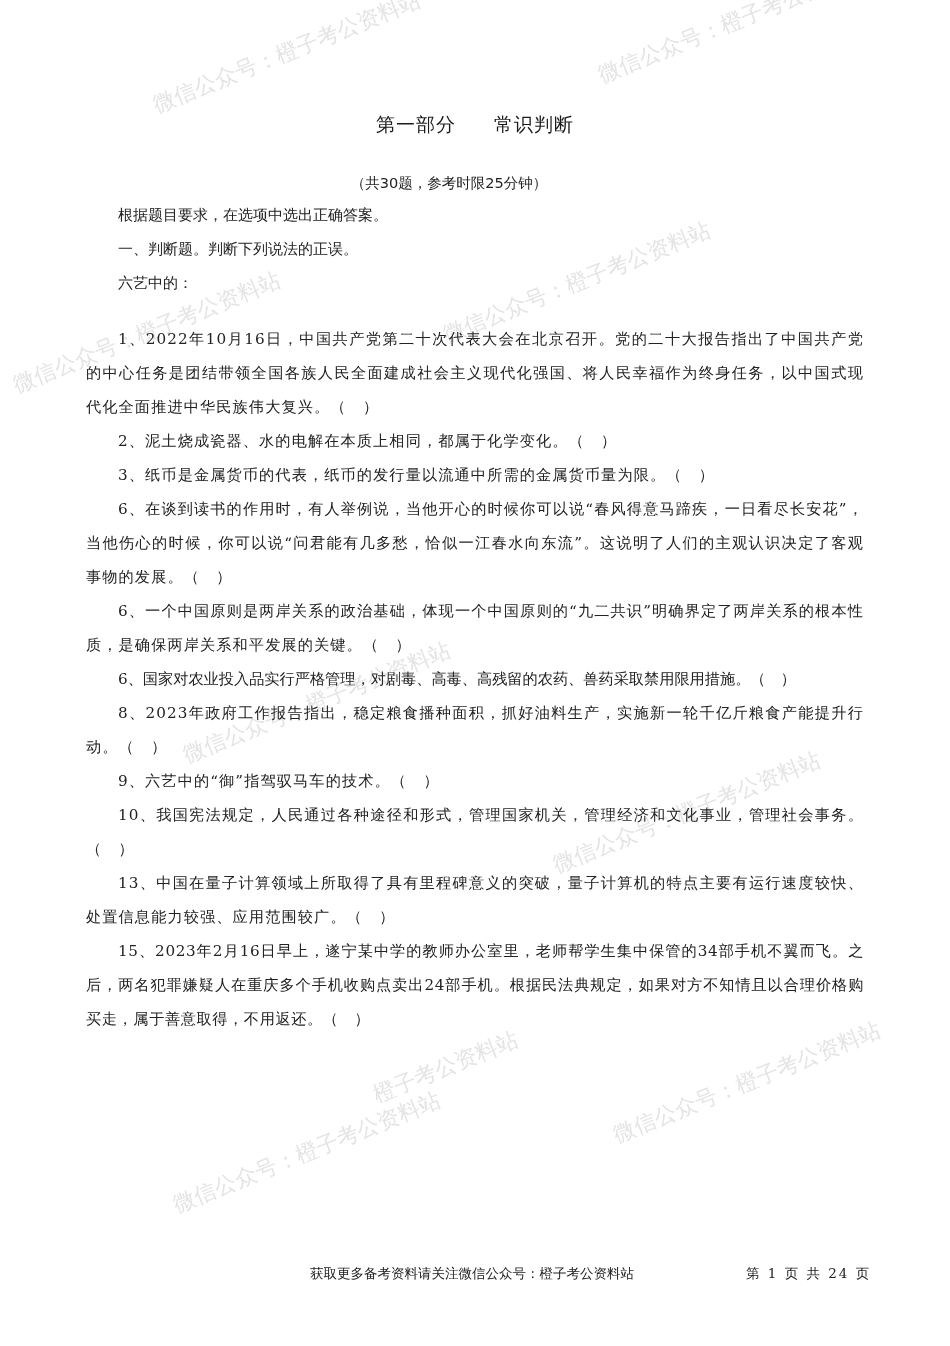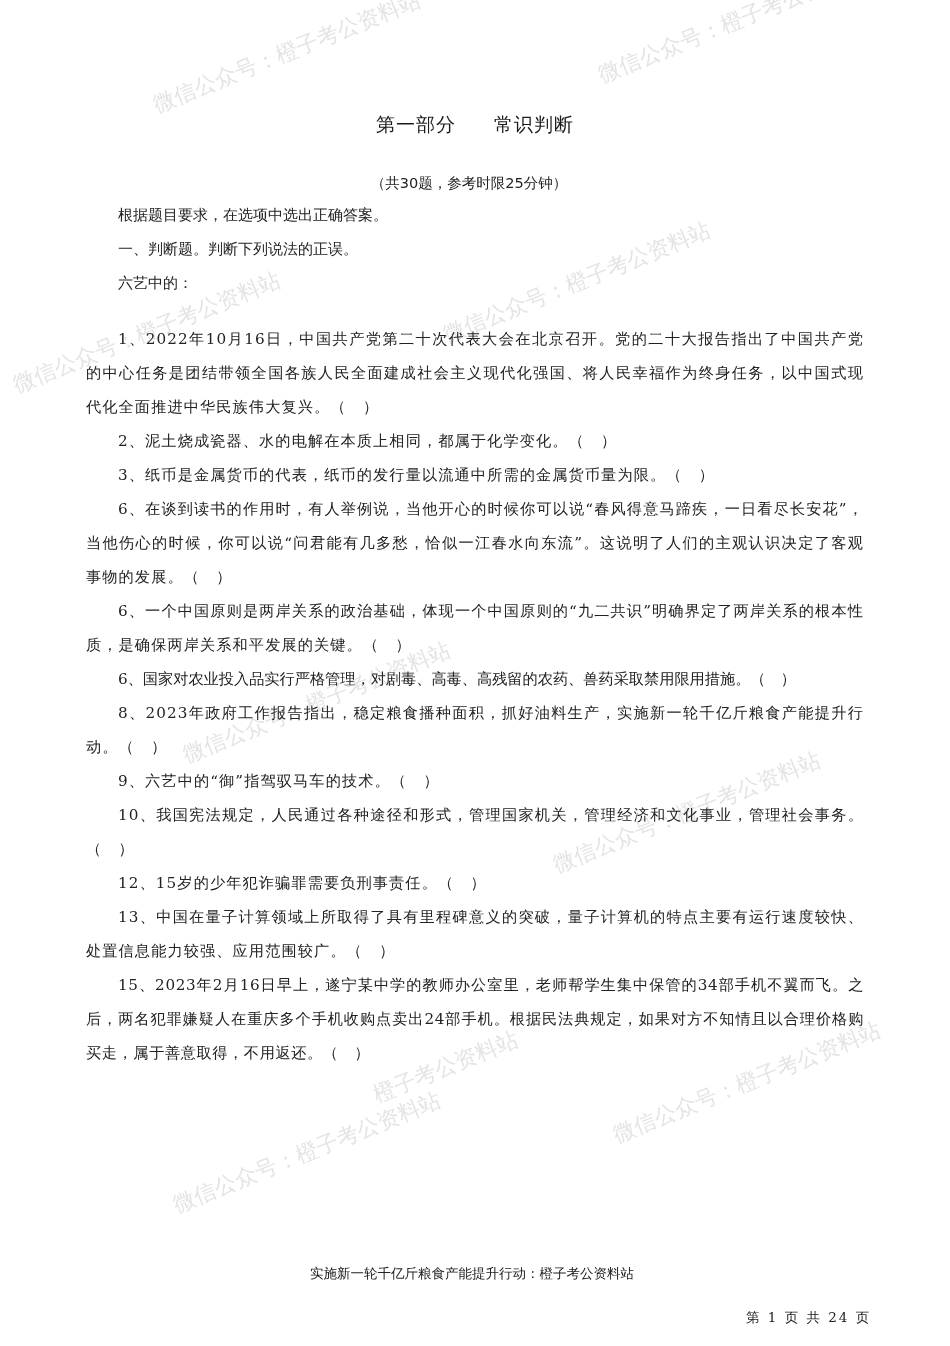--- a/index.html
+++ b/index.html
@@ -25,21 +25,21 @@
     text-align: center;
     font-family: "DejaVu Sans", sans-serif;
     font-size: 19px; font-weight: 500; letter-spacing: 1px;
     color: #1a1a1a;
   }
   .title .gap { display: inline-block; width: 38px; }
   .subtitle {
     position: absolute; top: 174px; left: 0; width: 898px;
     text-align: center;
     font-family: "DejaVu Sans", sans-serif;
-    font-size: 14.5px; color: #222; margin-left: 20px;
+    font-size: 14.5px; color: #222;
   }
   .instr {
     position: absolute; left: 118px;
     font-family: "DejaVu Sans", sans-serif;
     font-size: 15px; color: #222;
   }
   .questions {
     position: absolute; top: 296px; left: 86px; width: 778px; margin-top: 26px;
   }
   .q {
@@ -48,21 +48,21 @@
     text-indent: 32px;
     text-align: justify;
     letter-spacing: 1.1px;
     margin: 0;
   }
   .footer {
     position: absolute; top: 1265px; left: 0; width: 950px;
     font-size: 13.5px; color: #222;
   }
   .footer .center { position: absolute; left: 310px; }
-  .footer .right { position: absolute; left: 746px; letter-spacing: 2px; margin-top: 44px; }
+  .footer .right { position: absolute; left: 746px; letter-spacing: 2px; }
 </style>
 </head>
 <body>
 
 <div class="watermark" style="left:160px; top:90px;">微信公众号：橙子考公资料站</div>
 <div class="watermark" style="left:605px; top:60px;">微信公众号：橙子考公资料站</div>
 <div class="watermark" style="left:20px; top:370px;">微信公众号：橙子考公资料站</div>
 <div class="watermark" style="left:450px; top:320px;">微信公众号：橙子考公资料站</div>
 <div class="watermark" style="left:190px; top:740px;">微信公众号：橙子考公资料站</div>
 <div class="watermark" style="left:560px; top:850px;">微信公众号：橙子考公资料站</div>
@@ -84,22 +84,21 @@
   <div class="questions">
     <p class="q">1、2022年10月16日，中国共产党第二十次代表大会在北京召开。党的二十大报告指出了中国共产党的中心任务是团结带领全国各族人民全面建成社会主义现代化强国、将人民幸福作为终身任务，以中国式现代化全面推进中华民族伟大复兴。（　）</p>
     <p class="q">2、泥土烧成瓷器、水的电解在本质上相同，都属于化学变化。（　）</p>
     <p class="q">3、纸币是金属货币的代表，纸币的发行量以流通中所需的金属货币量为限。（　）</p>
     <p class="q">6、在谈到读书的作用时，有人举例说，当他开心的时候你可以说“春风得意马蹄疾，一日看尽长安花”，当他伤心的时候，你可以说“问君能有几多愁，恰似一江春水向东流”。这说明了人们的主观认识决定了客观事物的发展。（　）</p>
     <p class="q">6、一个中国原则是两岸关系的政治基础，体现一个中国原则的“九二共识”明确界定了两岸关系的根本性质，是确保两岸关系和平发展的关键。（　）</p>
     <p class="q" style="letter-spacing:0px;">6、国家对农业投入品实行严格管理，对剧毒、高毒、高残留的农药、兽药采取禁用限用措施。（　）</p>
     <p class="q">8、2023年政府工作报告指出，稳定粮食播种面积，抓好油料生产，实施新一轮千亿斤粮食产能提升行动。（　）</p>
     <p class="q">9、六艺中的“御”指驾驭马车的技术。（　）</p>
     <p class="q">10、我国宪法规定，人民通过各种途径和形式，管理国家机关，管理经济和文化事业，管理社会事务。（　）</p>
-    <p class="q">12、15岁的少年犯诈骗罪需要负刑事责任。（　）</p>
     <p class="q">13、中国在量子计算领域上所取得了具有里程碑意义的突破，量子计算机的特点主要有运行速度较快、处置信息能力较强、应用范围较广。（　）</p>
     <p class="q" style="letter-spacing:0.6px;">15、2023年2月16日早上，遂宁某中学的教师办公室里，老师帮学生集中保管的34部手机不翼而飞。之后，两名犯罪嫌疑人在重庆多个手机收购点卖出24部手机。根据民法典规定，如果对方不知情且以合理价格购买走，属于善意取得，不用返还。（　）</p>
   </div>
 
   <div class="footer">
-    <span class="center">实施新一轮千亿斤粮食产能提升行动：橙子考公资料站</span>
+    <span class="center">获取更多备考资料请关注微信公众号：橙子考公资料站</span>
     <span class="right">第 1 页 共 24 页</span>
   </div>
 </div>
 
 </body></html>

